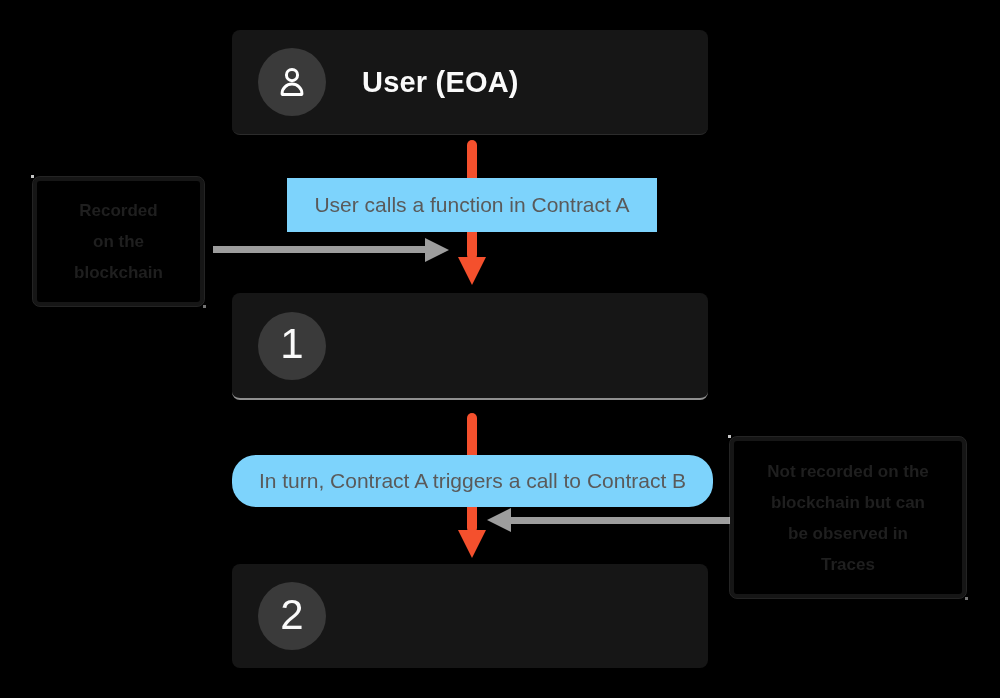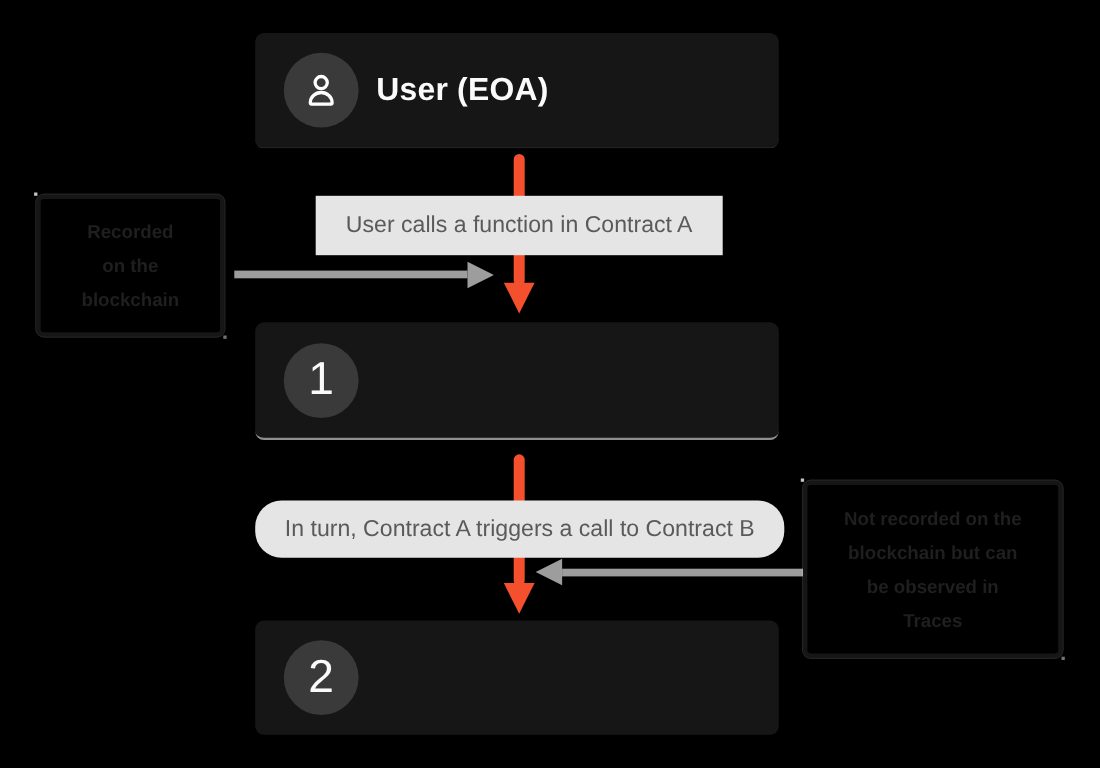--- a/index.html
+++ b/index.html
@@ -14,21 +14,21 @@
 
   
   .node {
     position: absolute;
     left: 232px;
     width: 476px;
     background: #161616;
     border-radius: 8px;
     display: flex;
     align-items: center;
-    gap: 16px;
+    gap: 36px;
     padding-left: 26px;
     box-sizing: border-box;
     z-index: 3;
   }
   #node-user     { top: 30px;  height: 105px; border-bottom: 1px solid #2c2c2c; }
   #node-contract-a { top: 293px; height: 107px; border-bottom: 2px solid #8f8f8f; }
   #node-contract-b { top: 564px; height: 104px; }
 
   .badge {
     width: 68px; height: 68px;
@@ -70,21 +70,21 @@
     border-right: 14px solid transparent;
     border-top: 28px solid #f4502d;
     z-index: 1;
   }
   #head-1 { left: 458px; top: 257px; }
   #head-2 { left: 458px; top: 530px; }
 
   
   .band {
     position: absolute;
-    background: #e5e5e5;
+    background: #7dd3fc;
     display: flex;
     align-items: center;
     justify-content: center;
     color: #5a5a5a;
     font-size: 21px;
     white-space: nowrap;
     z-index: 2;
   }
   #band-1 { left: 287px; top: 178px; width: 370px; height: 54px; }
   #band-2 { left: 232px; top: 455px; width: 481px; height: 52px; border-radius: 24px; }

